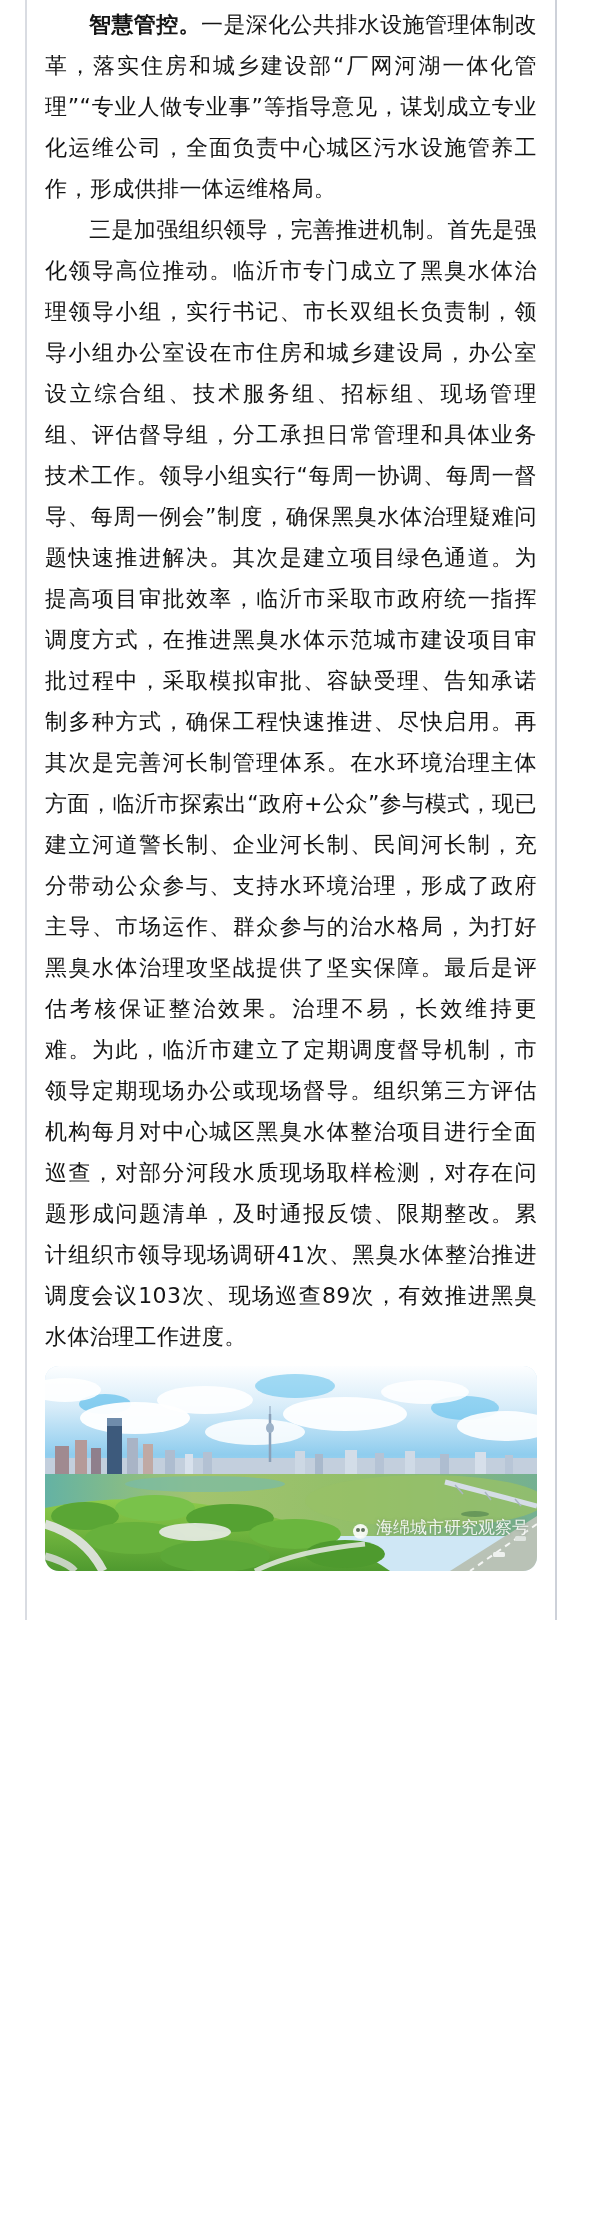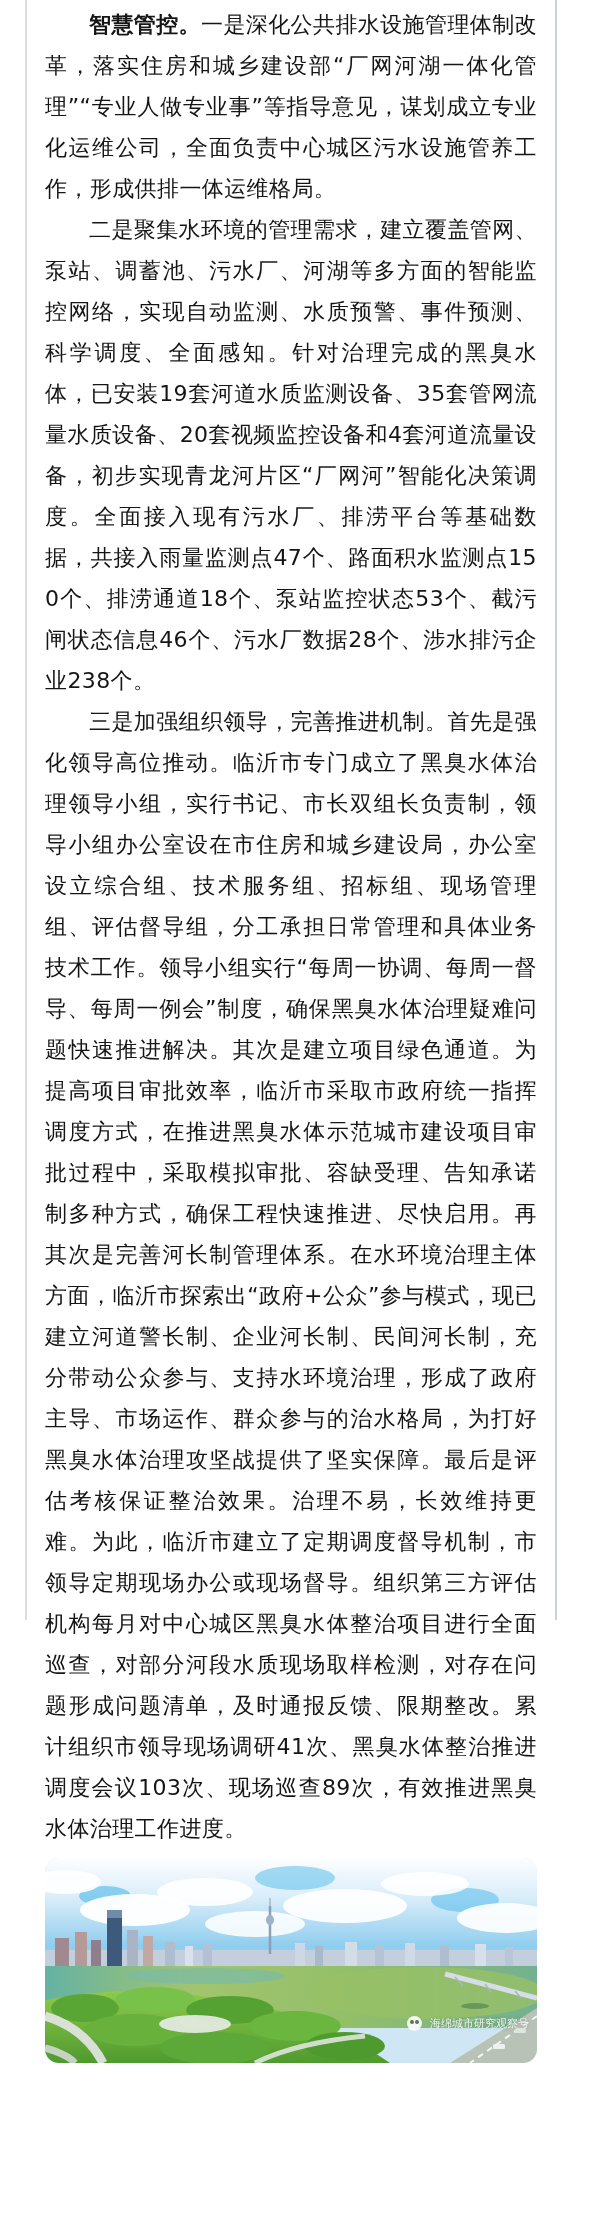--- a/index.html
+++ b/index.html
@@ -57,24 +57,24 @@
     border-radius: 14px;
     overflow: hidden;
     background: #cfe7f5;
   }
   .photo-frame svg { display: block; }
   .watermark {
     position: absolute;
     right: 8px;
     bottom: 32px;
     display: flex;
-    align-items: flex-start;
+    align-items: flex-end;
     gap: 8px;
     color: rgba(255,255,255,0.88);
-    font-size: 11px;
+    font-size: 17px;
     text-shadow: 0 0 3px rgba(90,110,90,0.55);
     pointer-events: none;
   }
   .wm-logo {
     width: 15px; height: 15px;
     border-radius: 50%;
     background: radial-gradient(circle at 35% 35%, #ffffff 55%, #dfe8df 100%);
     opacity: 0.9;
     position: relative;
   }
@@ -93,21 +93,20 @@
 <body>
 
 <div class="page">
 
   <div class="card-border left"></div>
   <div class="card-border right"></div>
 
   <div class="article">
     <p><span class="lead">智慧管控。</span><span>一是深化公共排水设施管理体制改革，落实住房和城乡建设部“厂网河湖一体化管理”“专业人做专业事”等指导意见，谋划成立专业化运维公司，全面负责中心城区污水设施管养工作，形成供排一体运维格局。</span></p>
 
-    <p>二是聚集水环境的管理需求，建立覆盖管网、泵站、调蓄池、污水厂、河湖等多方面的智能监控网络，实现自动监测、水质预警、事件预测、科学调度、全面感知。针对治理完成的黑臭水体，已安装19套河道水质监测设备、35套管网流量水质设备、20套视频监控设备和4套河道流量设备，初步实现青龙河片区“厂网河”智能化决策调度。全面接入现有污水厂、排涝平台等基础数据，共接入雨量监测点47个、路面积水监测点150个、排涝通道18个、泵站监控状态53个、截污闸状态信息46个、污水厂数据28个、涉水排污企业238个。</p>
 
     <p>三是加强组织领导，完善推进机制。首先是强化领导高位推动。临沂市专门成立了黑臭水体治理领导小组，实行书记、市长双组长负责制，领导小组办公室设在市住房和城乡建设局，办公室设立综合组、技术服务组、招标组、现场管理组、评估督导组，分工承担日常管理和具体业务技术工作。领导小组实行“每周一协调、每周一督导、每周一例会”制度，确保黑臭水体治理疑难问题快速推进解决。其次是建立项目绿色通道。为提高项目审批效率，临沂市采取市政府统一指挥调度方式，在推进黑臭水体示范城市建设项目审批过程中，采取模拟审批、容缺受理、告知承诺制多种方式，确保工程快速推进、尽快启用。再其次是完善河长制管理体系。在水环境治理主体方面，临沂市探索出“政府+公众”参与模式，现已建立河道警长制、企业河长制、民间河长制，充分带动公众参与、支持水环境治理，形成了政府主导、市场运作、群众参与的治水格局，为打好黑臭水体治理攻坚战提供了坚实保障。最后是评估考核保证整治效果。治理不易，长效维持更难。为此，临沂市建立了定期调度督导机制，市领导定期现场办公或现场督导。组织第三方评估机构每月对中心城区黑臭水体整治项目进行全面巡查，对部分河段水质现场取样检测，对存在问题形成问题清单，及时通报反馈、限期整改。累计组织市领导现场调研41次、黑臭水体整治推进调度会议103次、现场巡查89次，有效推进黑臭水体治理工作进度。</p>
 
 
     <div class="figure-block">
       <div class="photo-frame">
         <svg width="492" height="205" viewBox="0 0 492 205" preserveAspectRatio="none">
           <defs>
             <linearGradient id="sky" x1="0" y1="0" x2="0" y2="1">
               <stop offset="0" stop-color="#fdfeff"></stop>

